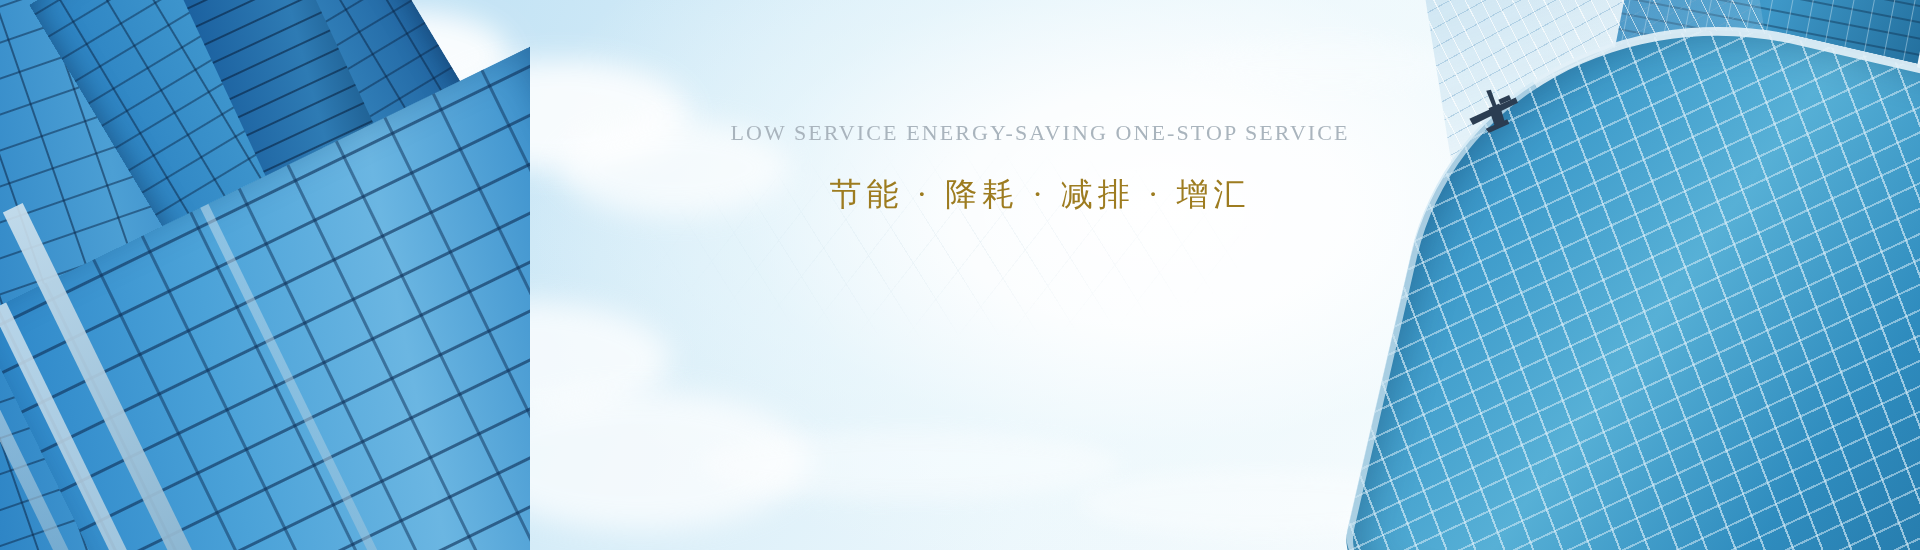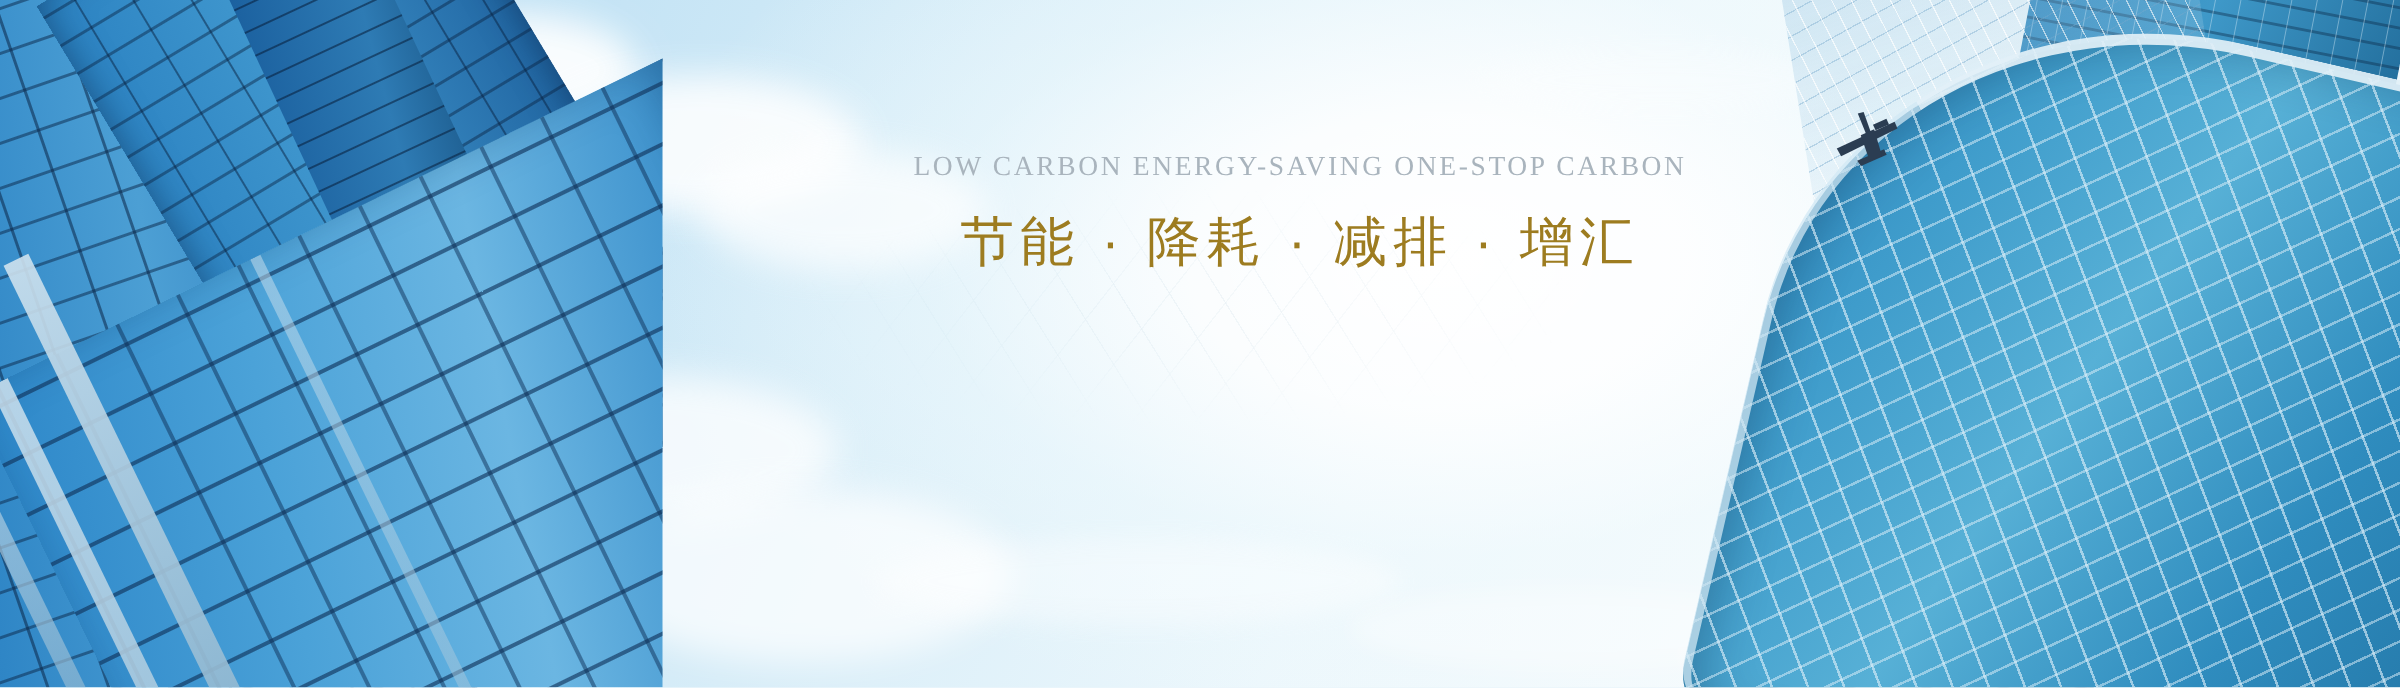--- a/index.html
+++ b/index.html
@@ -170,22 +170,22 @@
   }
   #eyebrow{
     font-family:"Liberation Serif","DejaVu Serif",serif;
     font-size:22px;line-height:30px;
     letter-spacing:2.1px;
     color:#a9b4bd;
     white-space:nowrap;
   }
   #headline-sub{
     margin-top:18px;
-    font-family:Liberation Sans, sans-serif;
-    font-size:43px;line-height:56px;
+    font-family:Liberation Serif, serif;
+    font-size:32px;line-height:56px;
     letter-spacing:5px;
     color:#9d7c20;
     white-space:nowrap;
   }
   #headline-main{
     margin-top:14px;
     font-family:"DejaVu Sans","Liberation Sans",sans-serif;
     font-weight:bold;
     font-size:56px;line-height:70px;
     letter-spacing:4px;
@@ -257,17 +257,17 @@
         <path d="M20 44 L44 40 L45 45 L22 49 Z"></path>
         <path d="M28 24 L40 22 L41 45 L30 46 Z"></path>
         <path d="M40 18 L52 16 L53 21 L41 23 Z"></path>
       </g>
     </svg>
   </div>
 
   <div id="watermark"></div>
 
   <div id="text-block">
-    <div id="eyebrow">LOW CARBON ENERGY-SAVING ONE-STOP CARBON</div>
+    <div id="eyebrow">LOW SERVICE ENERGY-SAVING ONE-STOP SERVICE</div>
     <div id="headline-sub">节能 · 降耗 · 减排 · 增汇</div>
   </div>
 
 </div>
 
 </body></html>

